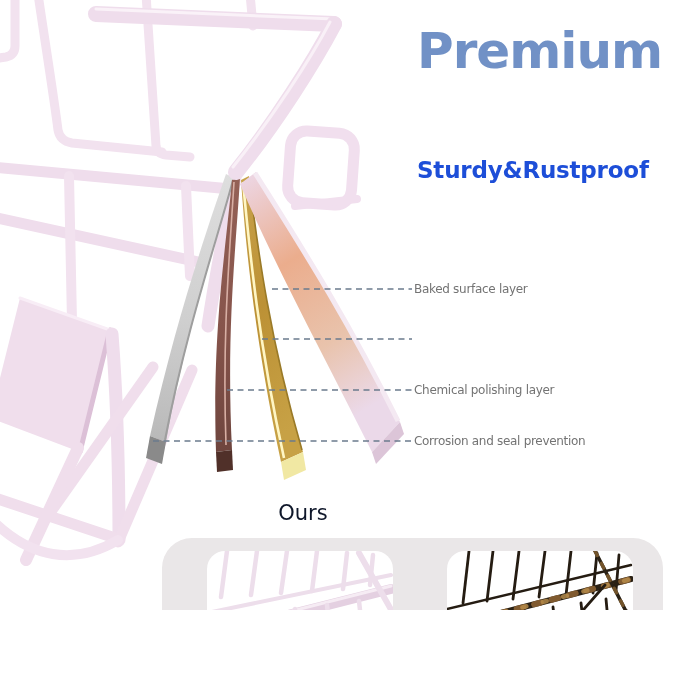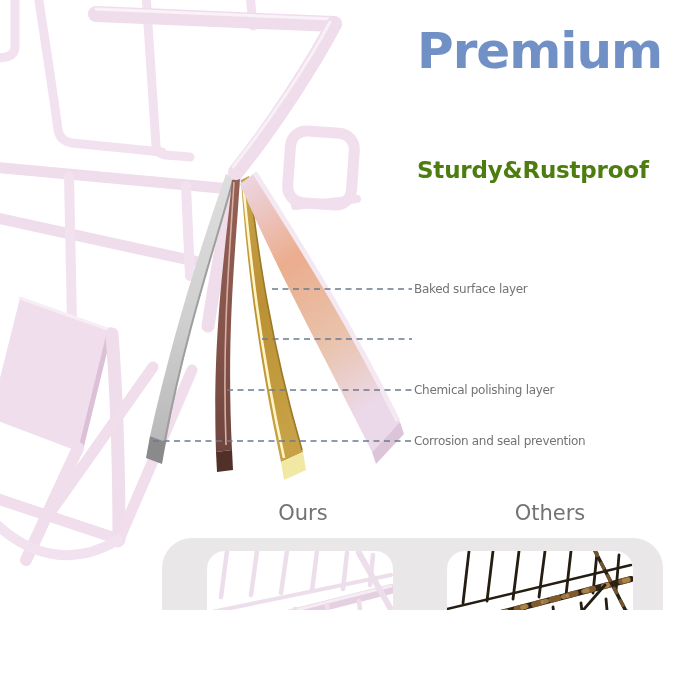--- a/index.html
+++ b/index.html
@@ -6,30 +6,30 @@
   .stage{
     position:relative;width:679px;height:610px;background:#ffffff;overflow:hidden;
     font-family:"DejaVu Sans","Liberation Sans",sans-serif;
   }
   .illustration{position:absolute;left:0;top:0;width:679px;height:679px;}
   .title{
     position:absolute;left:417px;top:24px;color:#7191C6;font-weight:bold;
     font-size:50px;line-height:55px;letter-spacing:-1px;white-space:nowrap;
   }
   .subtitle{
-    position:absolute;left:417px;top:157px;color:#4d7c0f;font-weight:bold;
+    position:absolute;left:417px;top:157px;color:#1d4ed8;font-weight:bold;
     font-size:23px;letter-spacing:-0.2px;white-space:nowrap;
   }
   .layer-label{
     position:absolute;left:414px;height:20px;line-height:20px;font-size:12px;
     color:#737373;letter-spacing:-0.3px;white-space:nowrap;
   }
   .label-0{top:279px;} .label-1{top:329px;} .label-2{top:380px;text-align:center;} .label-3{top:431px;}
   .cmp-label{
-    position:absolute;top:501px;font-size:21px;color:#737373;white-space:nowrap;
+    position:absolute;top:501px;font-size:21px;color:#0f172a;white-space:nowrap;
     text-align:center;width:90px;
   }
   .cmp-ours{left:258px;} .cmp-others{left:505px;}
   .panel{
     position:absolute;left:162px;top:538px;width:501px;height:138px;
     background:#EAE7E8;border-radius:30px;
   }
   .thumb{
     position:absolute;top:13px;width:186px;height:112px;background:#ffffff;
     border-radius:18px;overflow:hidden;
@@ -140,21 +140,20 @@
   <div class="title">
     <div>Premium</div>
   </div>
   <div class="subtitle">Sturdy&amp;Rustproof</div>
 
   <div class="layer-label label-0">Baked surface layer</div>
   <div class="layer-label label-2">Chemical polishing layer</div>
   <div class="layer-label label-3">Corrosion and seal prevention</div>
 
   <div class="cmp-label cmp-ours">Ours</div>
-  <div class="cmp-label cmp-others">Others</div>
 
   <div class="panel">
 
     <div class="thumb thumb-ours">
       <svg width="186" height="112" viewBox="0 0 186 112" fill="none" stroke-linecap="round">
         <g stroke="#EDDEEB" stroke-width="4.5">
           <path d="M 20 0 L 14 46"></path>
             <path d="M 50 0 L 44 44"></path>
             <path d="M 80 0 L 74 42"></path>
           <path d="M 110 0 L 105 40"></path>

